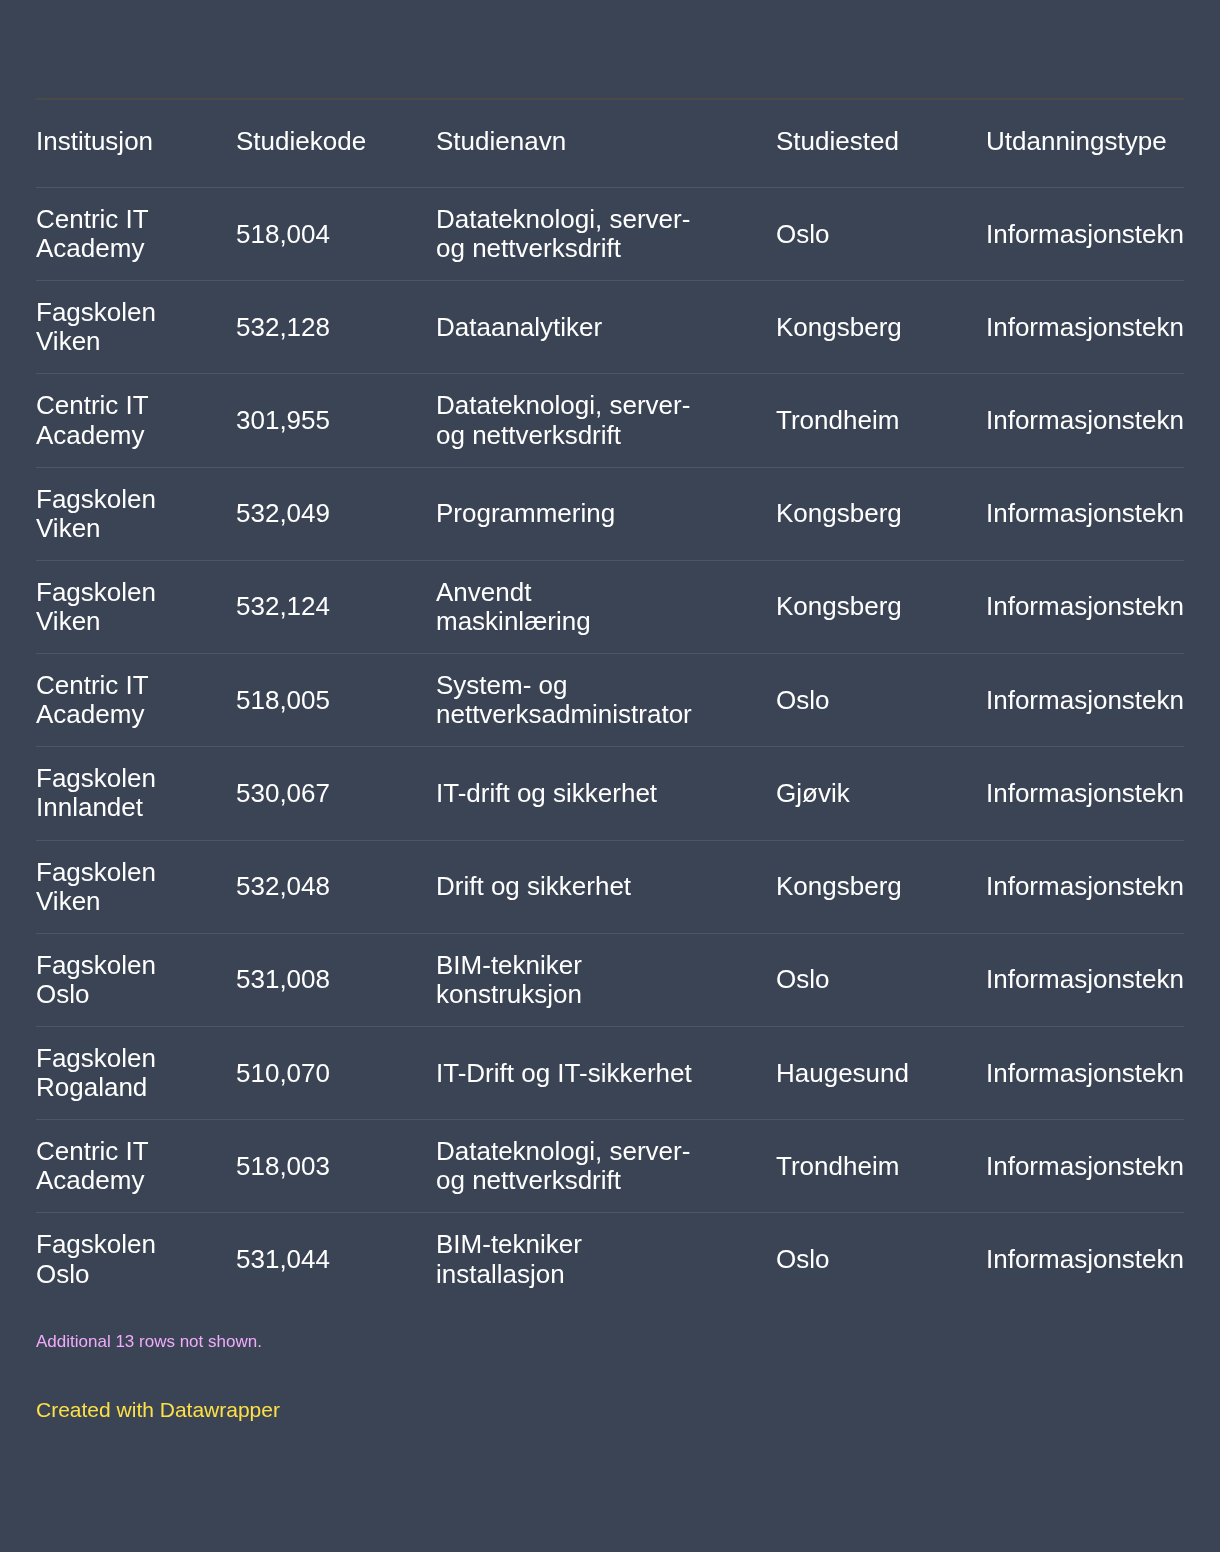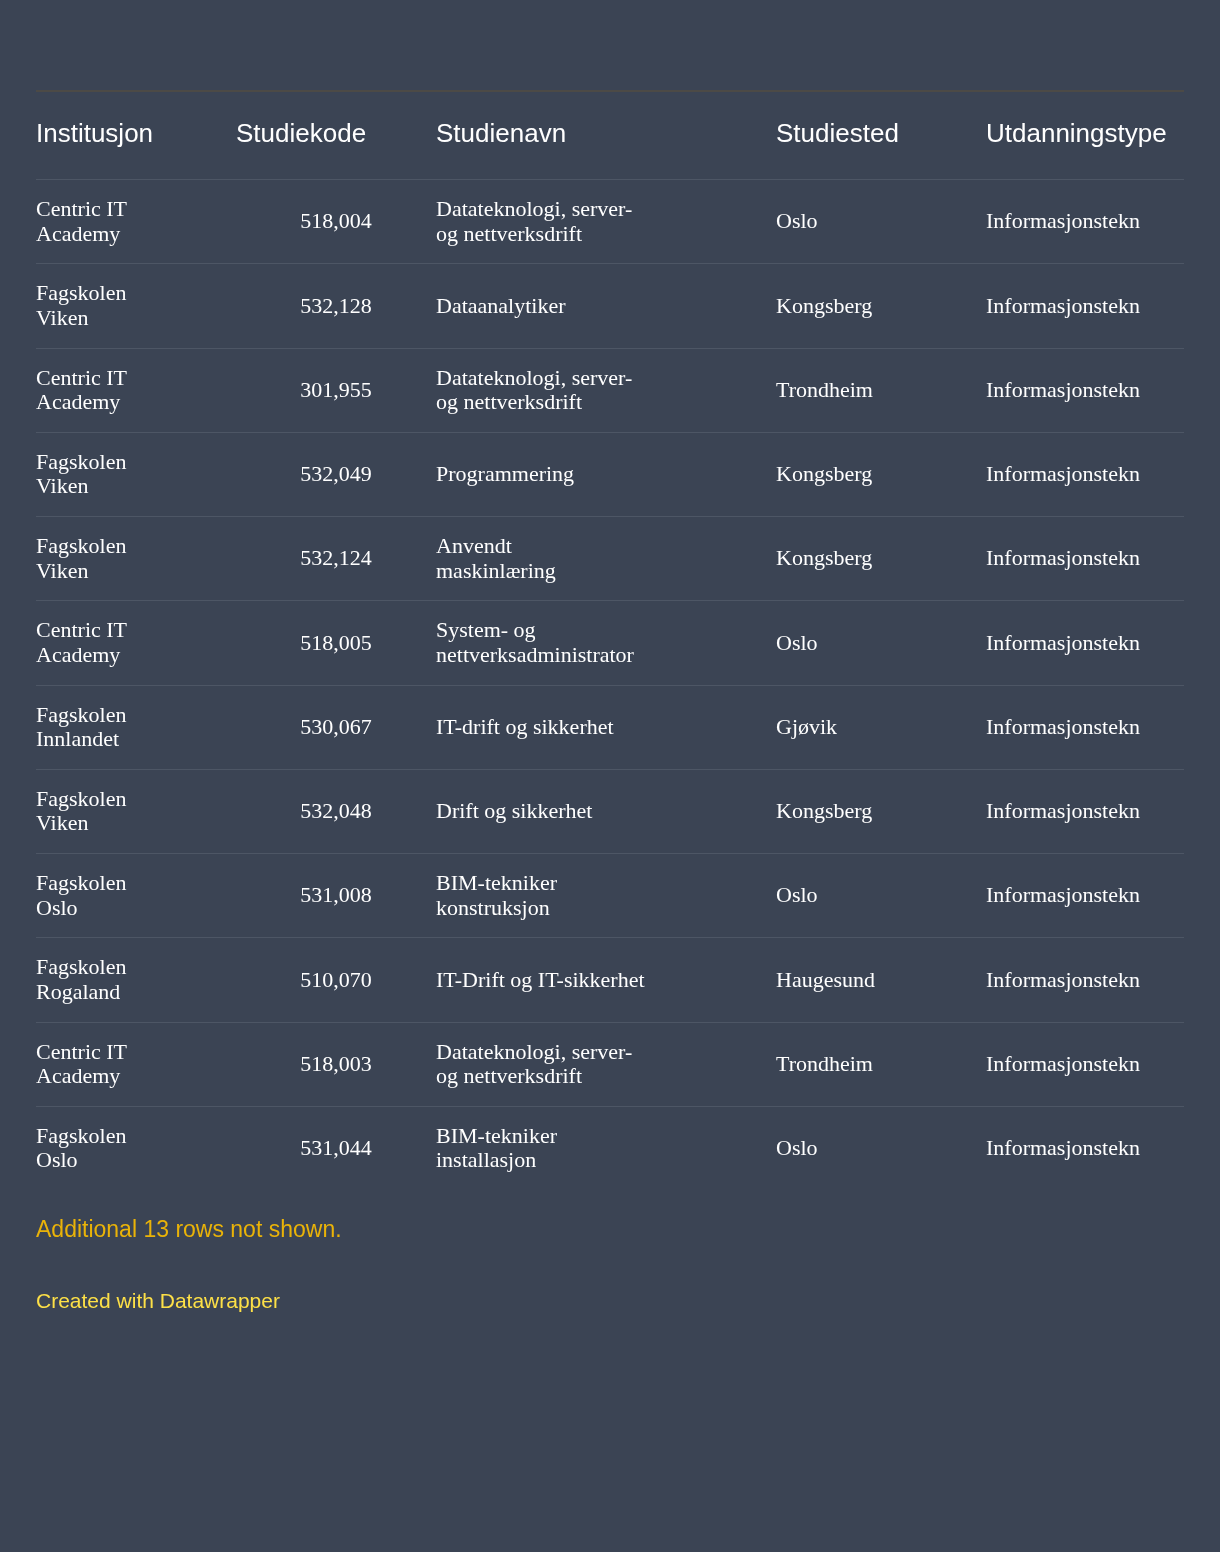--- a/index.html
+++ b/index.html
@@ -8,21 +8,21 @@
     background: #3b4454;
   }
   body {
     width: 1220px;
     height: 1552px;
     font-family: "Liberation Sans", sans-serif;
     color: #ffffff;
     overflow: hidden;
   }
   .wrap {
-    padding: 4px 36px;
+    padding: 12px 36px;
     box-sizing: border-box;
     width: 1220px;
   }
   .top-rule {
     height: 2px;
     background: #4c4a46;
     margin-top: 86px;
     width: 1148px;
   }
   table.dw-table {
@@ -33,55 +33,54 @@
   table.dw-table th {
     text-align: left;
     font-weight: normal;
     font-size: 26px;
     color: #ffffff;
     padding: 26px 0 30px 0;
     vertical-align: top;
     white-space: nowrap;
   }
   table.dw-table td {
-    font-size: 22px;
+    font-size: 26px;
     color: #ffffff;
     padding: 17px 0 17px 0;
     vertical-align: middle;
     border-top: 1px solid #4d5costore;
     border-top: 1px solid #4d5665;
     line-height: 1.12;
-    font-family: Liberation Serif, serif;
   }
   .col-inst { width: 200px; }
   .col-kode { width: 200px; }
   .col-navn { width: 340px; }
   .col-sted { width: 210px; }
   .col-type { width: 198px; }
 
   td.c-kode {
-    text-align: center;
+    text-align: left;
     padding-right: 65px;
     white-space: nowrap;
   }
   th.c-kode {
     padding-left: 0;
   }
   th.h-inst { padding-left: 0; }
   th.h-navn { padding-left: 0; margin-top: 12px; }
   th.h-sted { padding-left: 0; margin-top: 16px; }
   th.h-type { padding-left: 0; }
 
   td.c-type {
     white-space: nowrap;
     overflow: hidden;
   }
   .note {
-    font-size: 23px;
-    color: #eab308;
+    font-size: 17px;
+    color: #f0abfc;
     padding-top: 26px;
   }
   .credit {
     font-size: 21px;
     color: #fde047;
     padding-top: 46px;
   }
   .cellbreak { display: block; }
 </style>
 </head>

